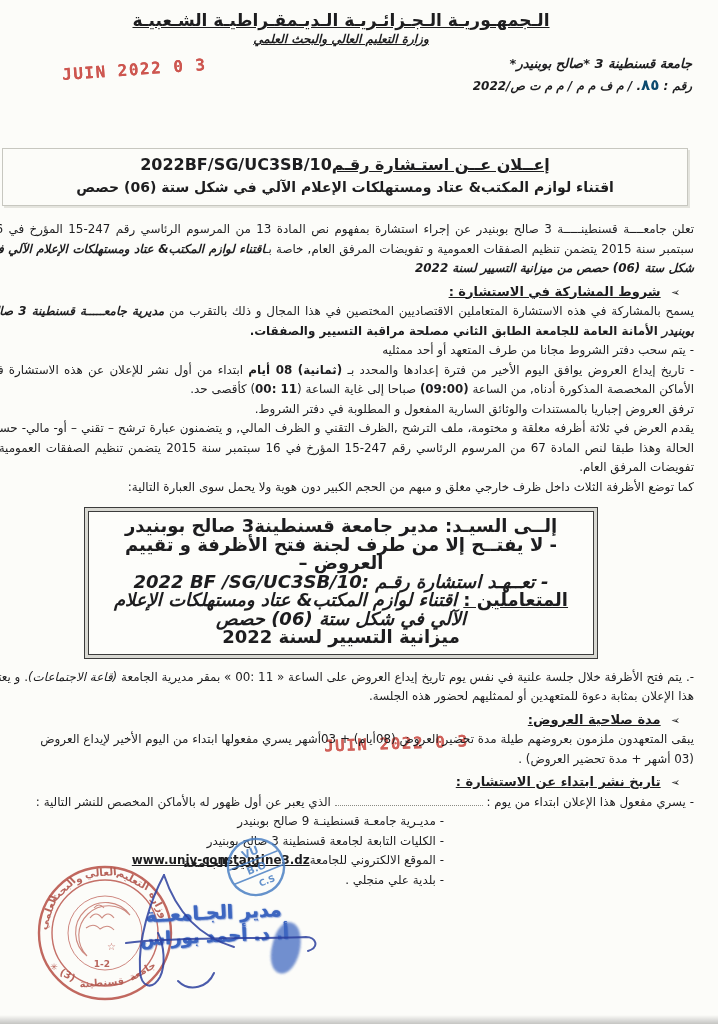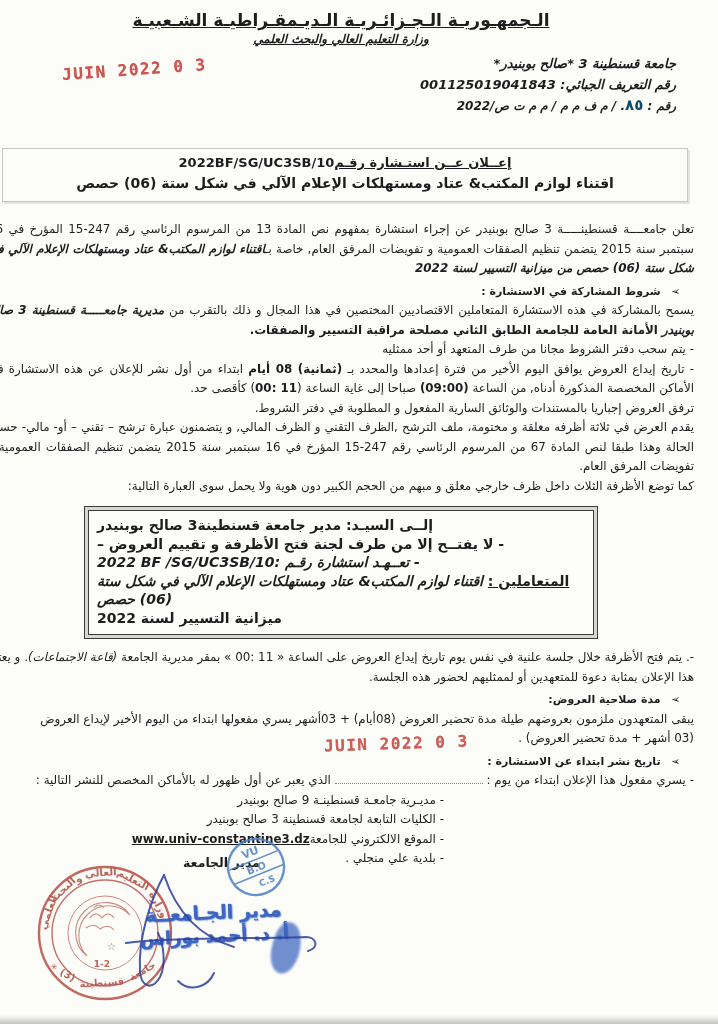--- a/index.html
+++ b/index.html
@@ -14,50 +14,50 @@
     background:linear-gradient(to right,rgba(0,0,0,.10),rgba(0,0,0,0));pointer-events:none;}
   .b{font-weight:bold}.i{font-style:italic}.u{text-decoration:underline}
   .bi{font-weight:bold;font-style:italic}
   .ltr{direction:ltr;unicode-bidi:embed;display:inline-block}
   .ltro{direction:ltr;unicode-bidi:bidi-override;display:inline-block}
 
   
   .hdr-center{position:absolute;top:10px;left:0;right:0;text-align:center;}
   .republic{font-size:17px;font-weight:bold;text-decoration:underline;letter-spacing:.5px;}
   .ministry{font-size:12px;font-weight:bold;font-style:italic;text-decoration:underline;margin-top:2px;}
-  .hdr-right{position:absolute;top:54px;right:42px;text-align:right;font-size:13px;line-height:20.5px;}
+  .hdr-right{position:absolute;top:54px;right:26px;text-align:right;font-size:13px;line-height:20.5px;}
   .univ-line{font-weight:bold;font-style:italic;}
   .dir-line{font-weight:bold;letter-spacing:2px;}
   .tax-line{font-weight:bold;font-style:italic;}
   .ref-line{font-size:12px;font-weight:bold;font-style:italic;}
   .handwrite{color:#0c4a6e;font-size:15px;font-weight:bold;font-style:normal;}
 
   .date-stamp{
     position:absolute;color:#c8453e;font-weight:bold;font-size:16px;letter-spacing:1.5px;
     font-family:"DejaVu Sans Mono","DejaVu Sans",monospace;opacity:.9;white-space:nowrap;
     text-shadow:0 0 .6px #c8453e;pointer-events:none;
   }
   .stamp1{left:98px;top:60px;transform:rotate(-4deg);}
   .stamp2{left:360px;top:734px;transform:rotate(-2deg);opacity:.85;}
 
   
   .title-box{position:absolute;top:148px;left:38px;right:30px;text-align:center;
     border:1px solid #c7c7c0;box-shadow:2px 2px 0 #e4e4de;padding:6px 4px 10px;}
-  .title1{font-size:13px;font-weight:bold;}
+  .title1{font-size:16px;font-weight:bold;}
   .title2{font-size:14px;font-weight:bold;margin-top:5px;}
 
   
   .main{position:absolute;top:220px;right:24px;left:24px;font-size:11.9px;line-height:19.5px;text-align:justify;}
   .main p{margin:0;}
   .sect-head{font-weight:bold;padding-right:14px;margin-top:3px;}
   .sect-head .arrow{display:inline-block;transform:scaleX(-1);font-size:11px;margin-left:6px;font-weight:normal;}
-  .sect-head .ht{font-size:11px;}
+  .sect-head .ht{text-decoration:underline;font-size:13px;}
 
   .env-box{margin:10px 96px 9px 96px;border:1.6px solid #3c3c3c;background:#d8d8d2;padding:3px;}
-  .env-inner{border:1.4px solid #3c3c3c;background:#fdfdfa;padding:5px 8px 7px;text-align:left;line-height:18.5px;font-size:14px;}
+  .env-inner{border:1.4px solid #3c3c3c;background:#fdfdfa;padding:5px 8px 7px;text-align:center;line-height:18.5px;font-size:18px;}
 
   .places{padding-right:250px;}
   .url{font-weight:bold;text-decoration:underline;}
   .dotted-blank{display:inline-block;width:148px;border-bottom:1.2px dotted #8a8a84;height:11px;vertical-align:baseline;}
 
   
   .director-label{position:absolute;left:203px;top:855px;font-size:12.5px;font-weight:bold;margin-left:16px;}
   .vu-stamp{position:absolute;left:260px;top:835px;width:64px;height:64px;pointer-events:none;}
   .seal{position:absolute;left:68px;top:858px;width:146px;height:150px;pointer-events:none;opacity:.92;}
   .blue-stamp{position:absolute;left:150px;top:901px;width:200px;text-align:center;
@@ -74,24 +74,20 @@
 
 <div class="page">
 
   <div class="hdr-center">
     <div class="republic">الـجمهـوريـة الـجـزائـريـة الـديـمقـراطيـة الشـعبيـة</div>
     <div class="ministry">وزارة التعليم العالي والبحث العلمي</div>
   </div>
 
   <div class="hdr-right">
     <div class="univ-line">جامعة قسنطينة 3  *صالح بوبنيدر*</div>
-    <div class="tax-line">
-      <span>رقم التعريف الجبائي:</span>
-      <span class="ltr">001125019041843</span>
-    </div>
     <div class="ref-line">
       <span>رقم :</span>
       <span class="handwrite">٨٥</span><span>. / م ف م م / م م ت ص/2022</span>
     </div>
   </div>
 
   <div class="date-stamp stamp1">3 0 JUIN 2022</div>
   <div class="date-stamp stamp2">3 0 JUIN 2022</div>
 
   <div class="title-box">

